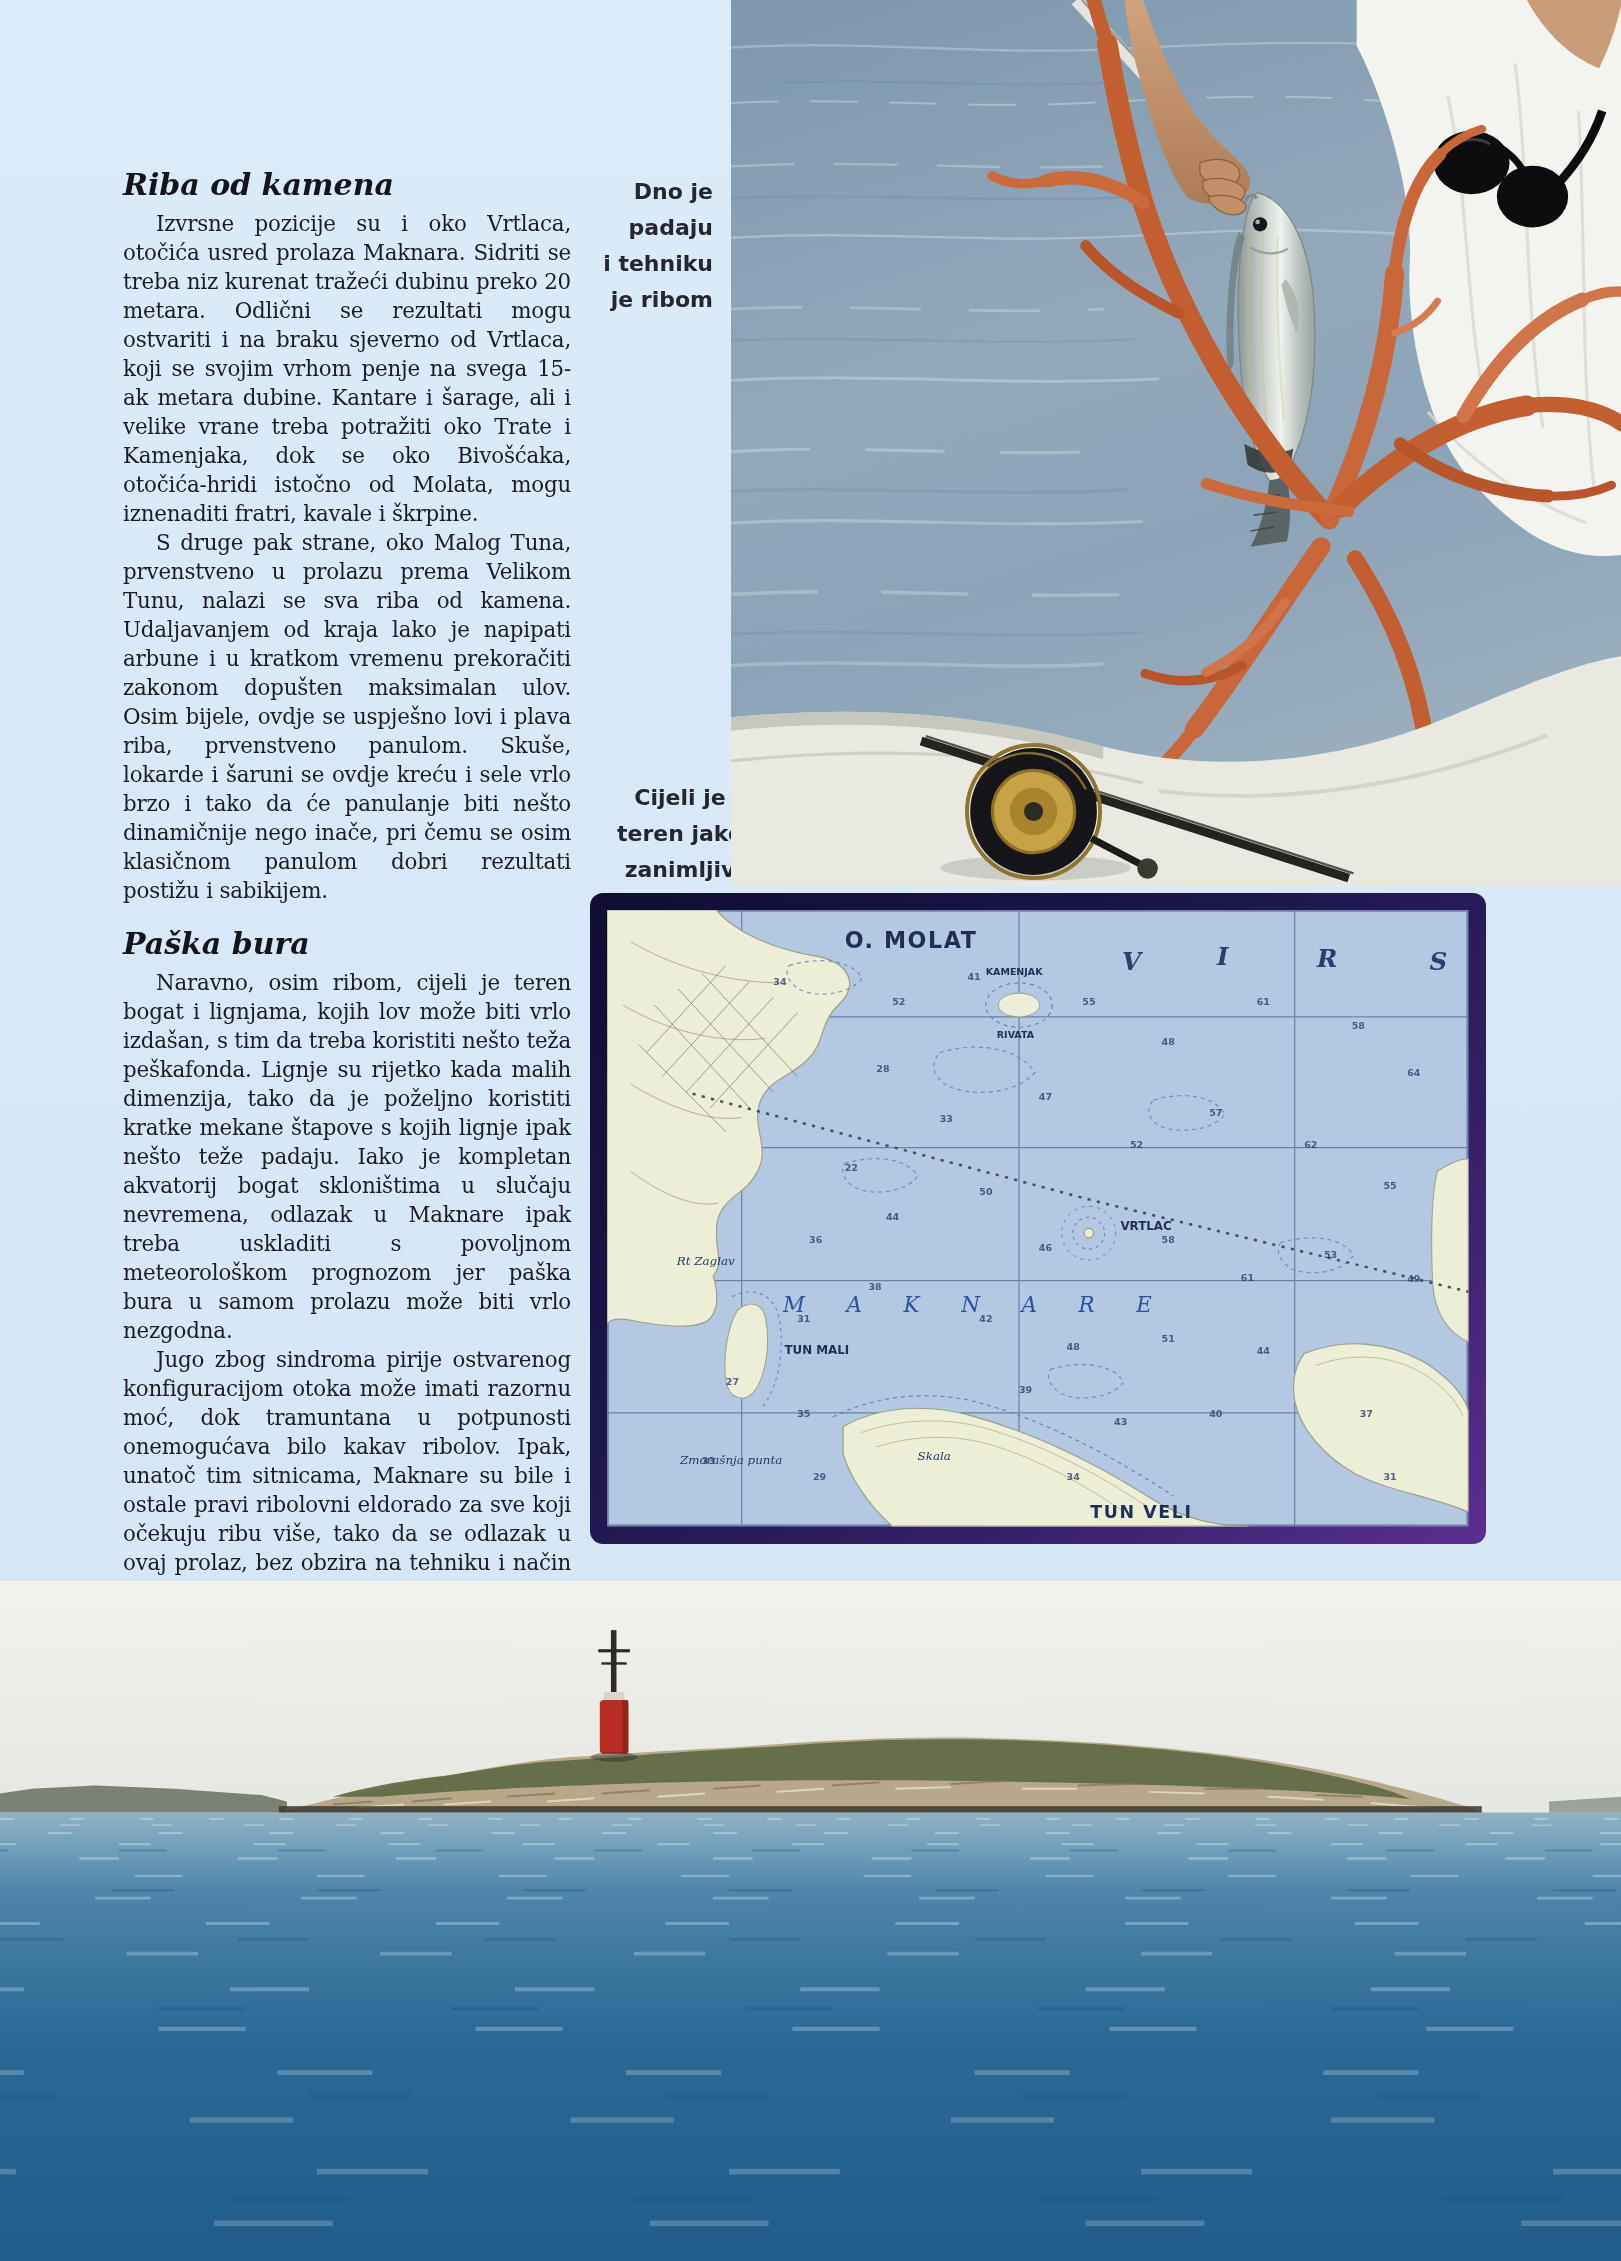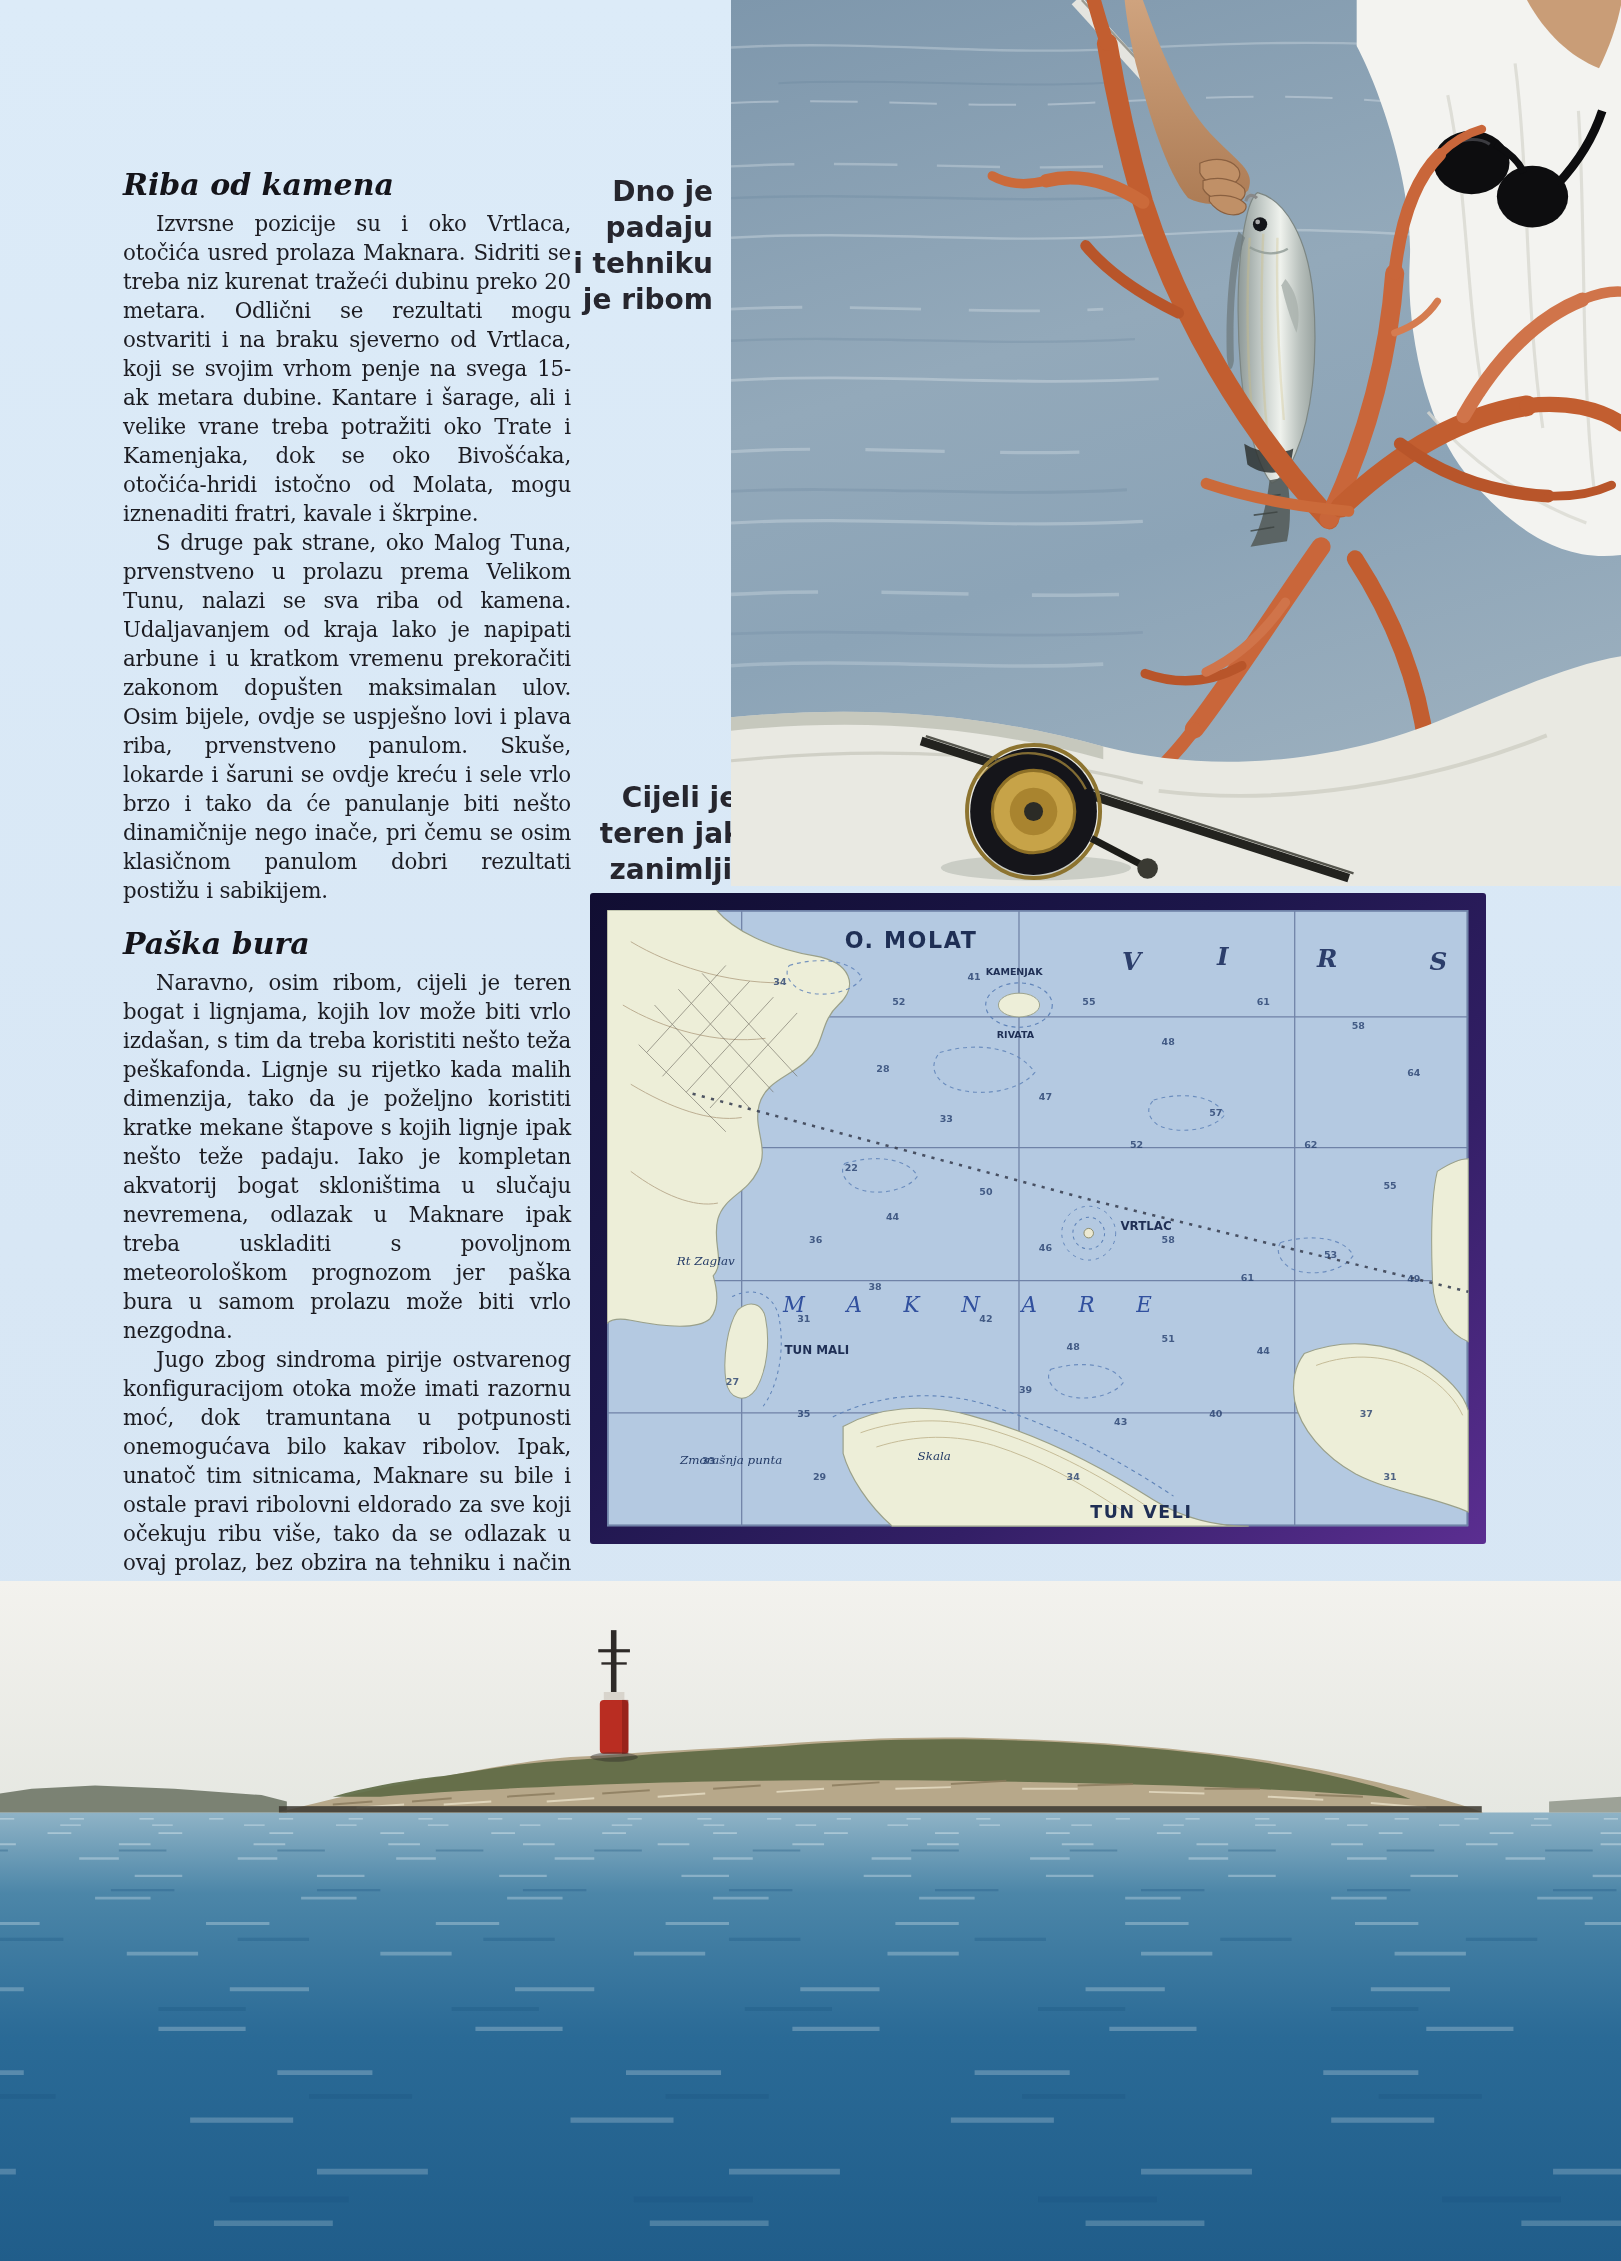--- a/index.html
+++ b/index.html
@@ -19,30 +19,30 @@
     font:italic 700 30px/1.1 "DejaVu Serif",serif;
     color:#14141a;margin:0 0 8px 0;
   }
   .sec-heading.second{margin-top:22px;}
   .column p{
     font-size:21.4px;line-height:29px;margin:0;
     text-align:justify;text-indent:33px;letter-spacing:-0.2px;
   }
   .cap{
     font-family:"DejaVu Sans",sans-serif;font-weight:700;
-    font-size:28px;line-height:36px;color:#26262e;
+    font-size:22px;line-height:36px;color:#26262e;
   }
   .cap-fish{left:511px;top:174px;width:202px;text-align:right;}
   .cap-map{left:589px;top:780px;width:182px;text-align:center;}
   .cap-island{left:123px;top:1696px;width:222px;text-align:left;}
   .photo-fish{left:731px;top:0;width:891px;height:886px;}
   .photo-fish svg{display:block;width:100%;height:100%;}
   .map-frame{
     left:590px;top:893px;width:896px;height:651px;box-sizing:border-box;
-    padding:17.4px;border-radius:3px;
+    padding:17.4px;border-radius:13px;
     background:linear-gradient(140deg,#110e32 0%,#1c164a 38%,#331f66 68%,#5b2e91 100%);
   }
   .map-frame svg{display:block;width:100%;height:100%;}
   .photo-island{left:0;top:1581px;width:1622px;height:681px;}
   .photo-island svg{display:block;width:100%;height:100%;}
   
   .m-big{font:700 28px "DejaVu Sans",sans-serif;fill:#1f2f55;letter-spacing:2px;}
   .m-virs{font:italic 700 31px "DejaVu Serif",serif;fill:#2c3e6b;}
   .m-spread{font:italic 400 27px "DejaVu Serif",serif;fill:#31509e;letter-spacing:22px;}
   .m-isl{font:700 15px "DejaVu Sans",sans-serif;fill:#1f2f55;}

